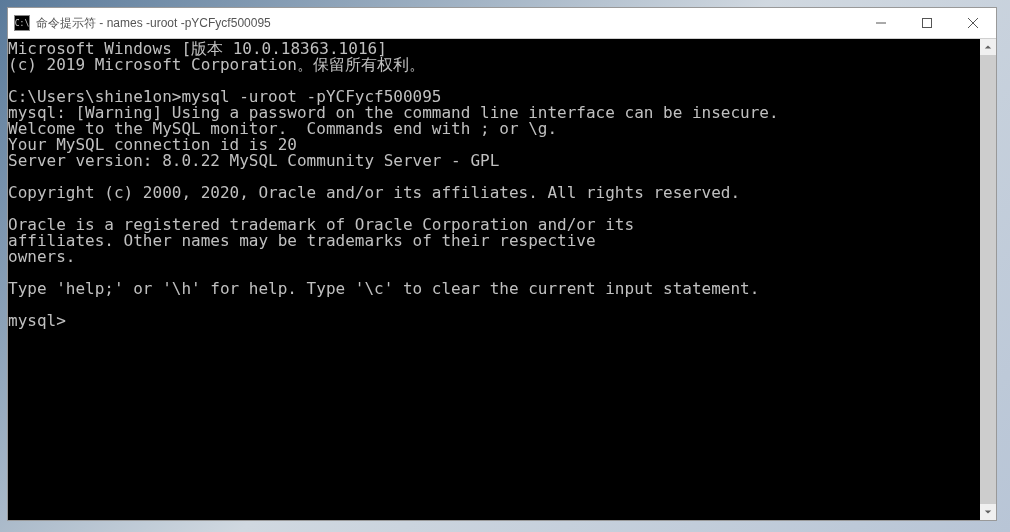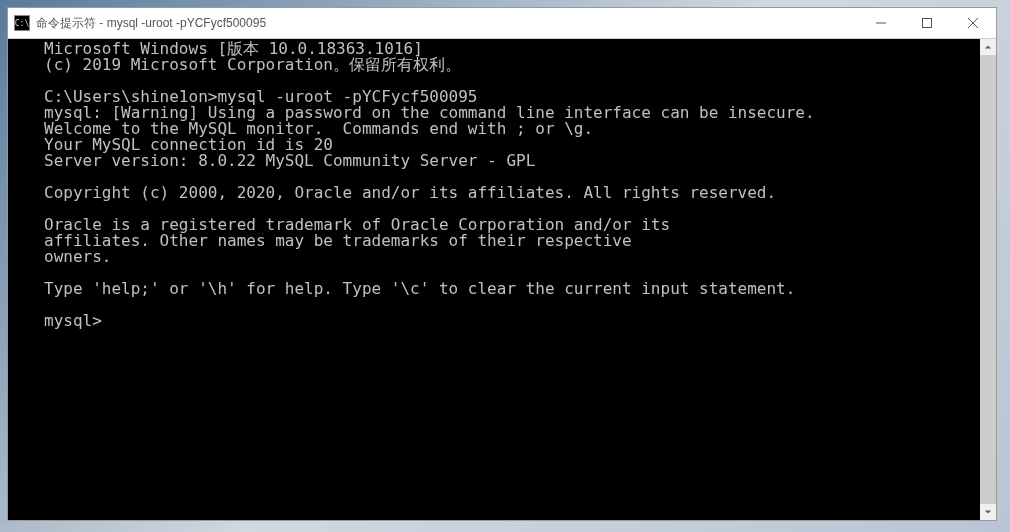--- a/index.html
+++ b/index.html
@@ -74,28 +74,27 @@
       background: #000000;
       position: relative;
       overflow: hidden;
     }
     .terminal-content {
       position: absolute;
       top: 0;
       left: 0;
       right: 16px;
       bottom: 0;
-      padding: 2px 8px;
+      padding: 2px 0;
       font-family: "NSimSun", "SimSun", "Consolas", monospace;
       font-size: 16px;
       line-height: 16px;
       color: #c0c0c0;
       white-space: pre;
       letter-spacing: 0;
-      margin-left: 28px;
     }
     .scrollbar {
       position: absolute;
       right: 0;
       top: 0;
       width: 16px;
       height: 100%;
       background: #f0f0f0;
     }
     .scroll-btn {
@@ -122,21 +121,21 @@
       height: calc(100% - 32px);
       background: #cdcdcd;
     }
   </style>
 </head>
 <body>
 
 <div class="window">
   <div class="titlebar">
     <div class="titlebar-icon">C:\</div>
-    <div class="titlebar-text">命令提示符 - mysql  -uroot -pYCFycf500095</div>
+    <div class="titlebar-text">命令提示符 - names  -uroot -pYCFycf500095</div>
     <div class="win-controls">
       <div class="win-btn">
         <svg viewBox="0 0 10 10">
             <line x1="0" y1="5" x2="10" y2="5" stroke="currentColor" stroke-width="1"></line>
           </svg>
       </div>
       <div class="win-btn">
         <svg viewBox="0 0 10 10">
             <rect x="0.5" y="0.5" width="9" height="9" fill="none" stroke="currentColor" stroke-width="1"></rect>
           </svg>

